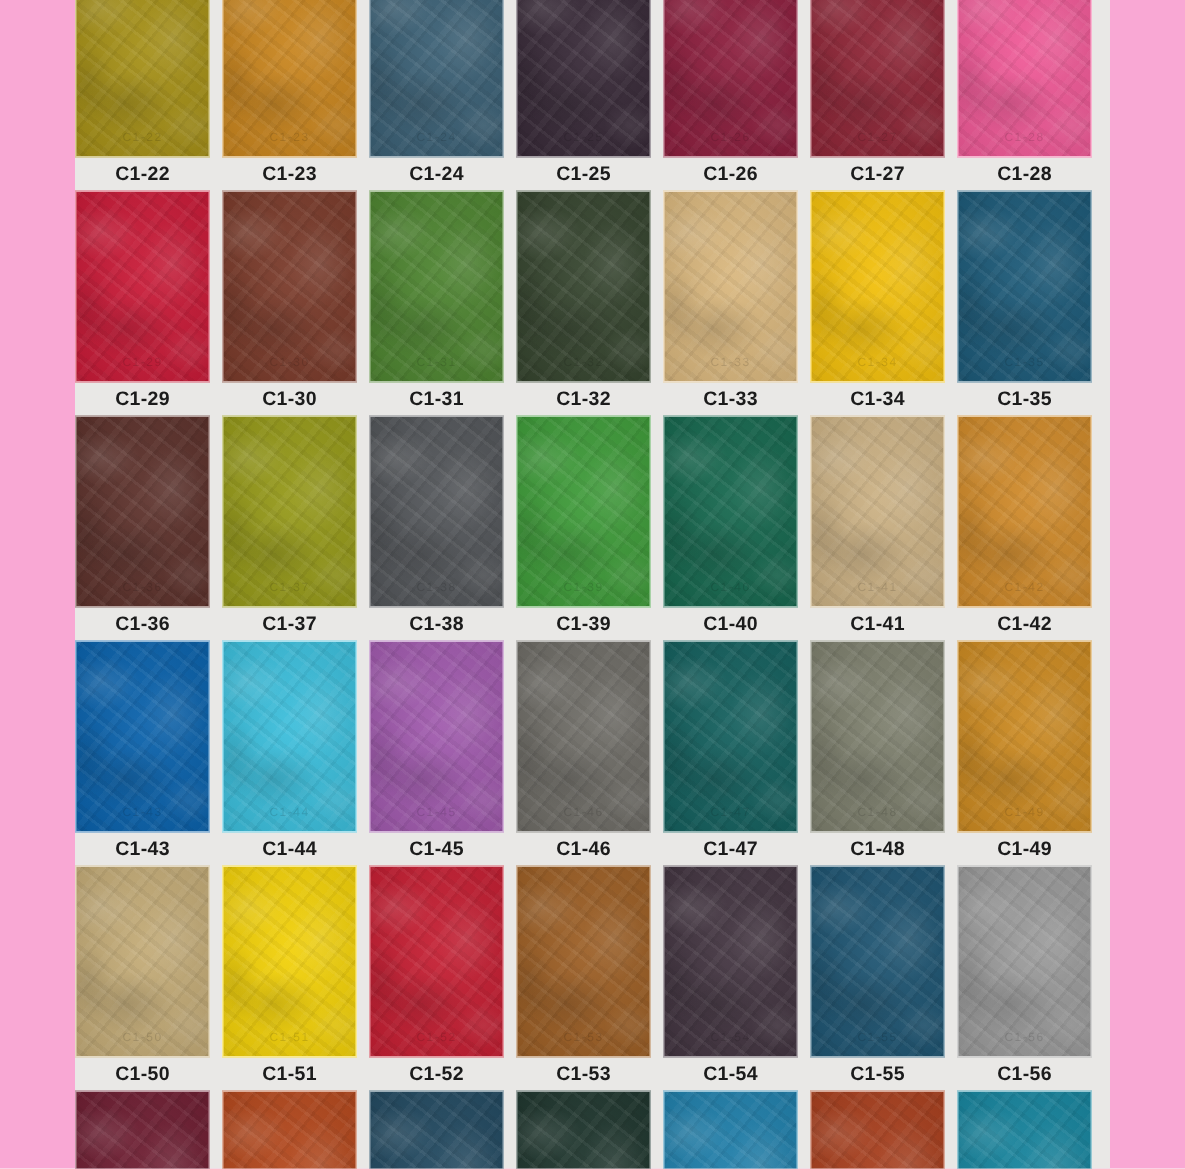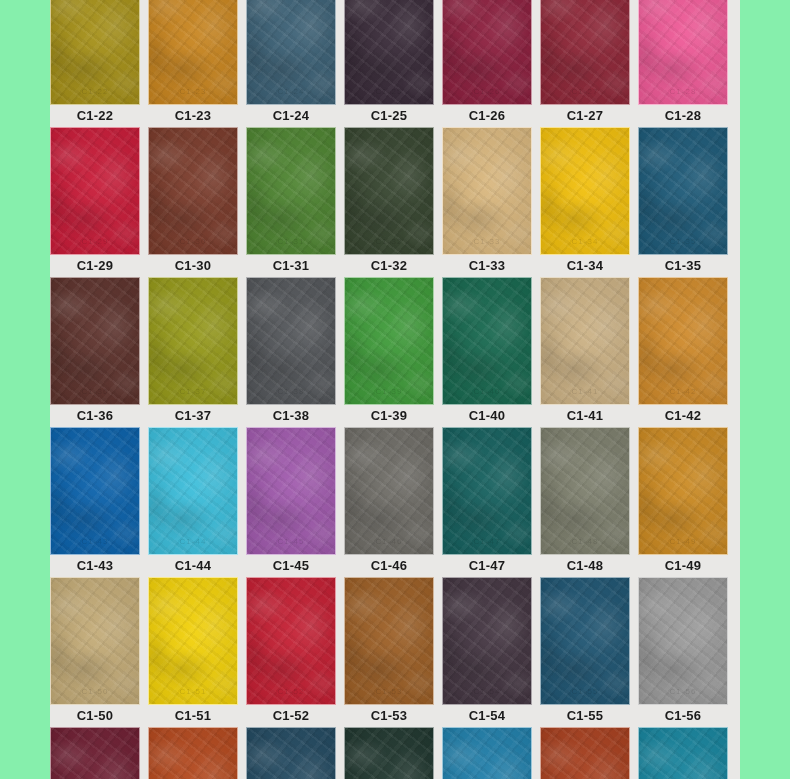--- a/index.html
+++ b/index.html
@@ -12,21 +12,21 @@
     height: 779px;
     overflow: hidden;
     font-family: "Liberation Sans", sans-serif;
   }
 
   
   #swatch-page {
     position: relative;
     width: 790px;
     height: 779px;
-    background: #86efac;
+    background: #f9a8d4;
   }
 
   
   #catalog-panel {
     position: absolute;
     left: 50px;
     top: 0;
     width: 690px;
     height: 779px;
     background: #e9e8e6;

